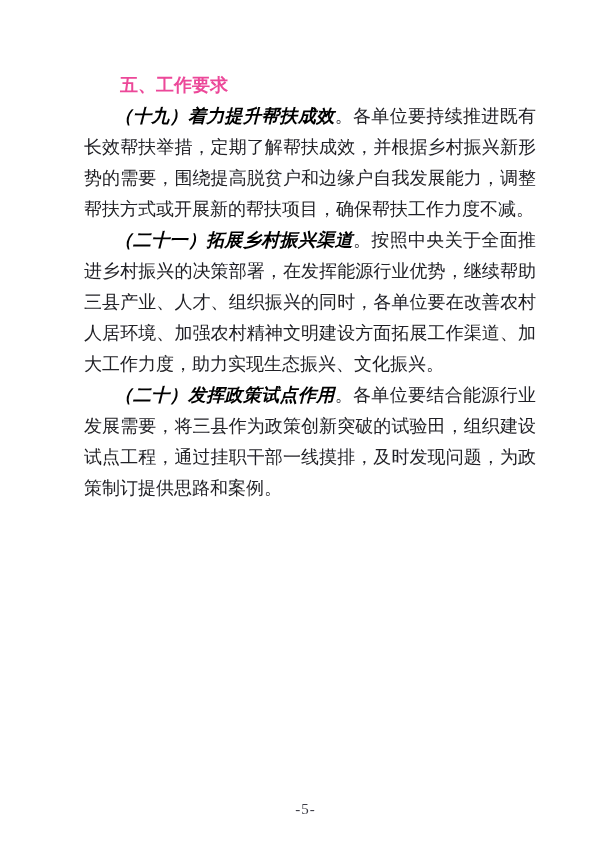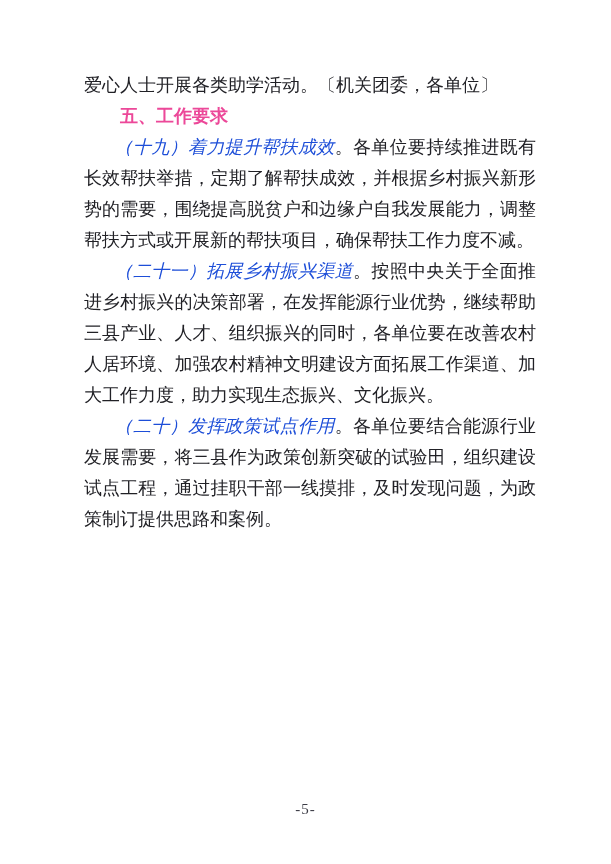--- a/index.html
+++ b/index.html
@@ -36,43 +36,42 @@
   .heading {
     font-family: "Liberation Sans", "DejaVu Sans", sans-serif;
     font-weight: 700;
     text-indent: 2em;
     color: #ec4899;
   }
   .para {
     text-indent: 1.7em;
   }
   .lead {
-    font-weight: 400;
+    font-weight: 700;
     font-style: italic;
-    color: #1d4ed8;
+    color: #000000;
   }
   .page-number {
     position: absolute;
     left: 0;
     right: 0;
     top: 801px;
     text-align: center;
     font-family: "Liberation Serif", "DejaVu Serif", serif;
     font-size: 15px;
     letter-spacing: 1px;
     color: #3c3c46;
   }
 </style>
 </head>
 <body>
 
 <div class="page">
   <div class="text-block">
 
-    <p class="continuation">爱心人士开展各类助学活动。〔机关团委，各单位〕</p>
 
     <p class="heading">五、工作要求</p>
 
     <p class="para"><span class="lead">（十九）着力提升帮扶成效</span><span>。各单位要持续推进既有长效帮扶举措，定期了解帮扶成效，并根据乡村振兴新形势的需要，围绕提高脱贫户和边缘户自我发展能力，调整帮扶方式或开展新的帮扶项目，确保帮扶工作力度不减。</span></p>
 
     <p class="para"><span class="lead">（二十一）拓展乡村振兴渠道</span><span>。按照中央关于全面推进乡村振兴的决策部署，在发挥能源行业优势，继续帮助三县产业、人才、组织振兴的同时，各单位要在改善农村人居环境、加强农村精神文明建设方面拓展工作渠道、加大工作力度，助力实现生态振兴、文化振兴。</span></p>
 
     <p class="para"><span class="lead">（二十）发挥政策试点作用</span><span>。各单位要结合能源行业发展需要，将三县作为政策创新突破的试验田，组织建设试点工程，通过挂职干部一线摸排，及时发现问题，为政策制订提供思路和案例。</span></p>
 
   </div>

